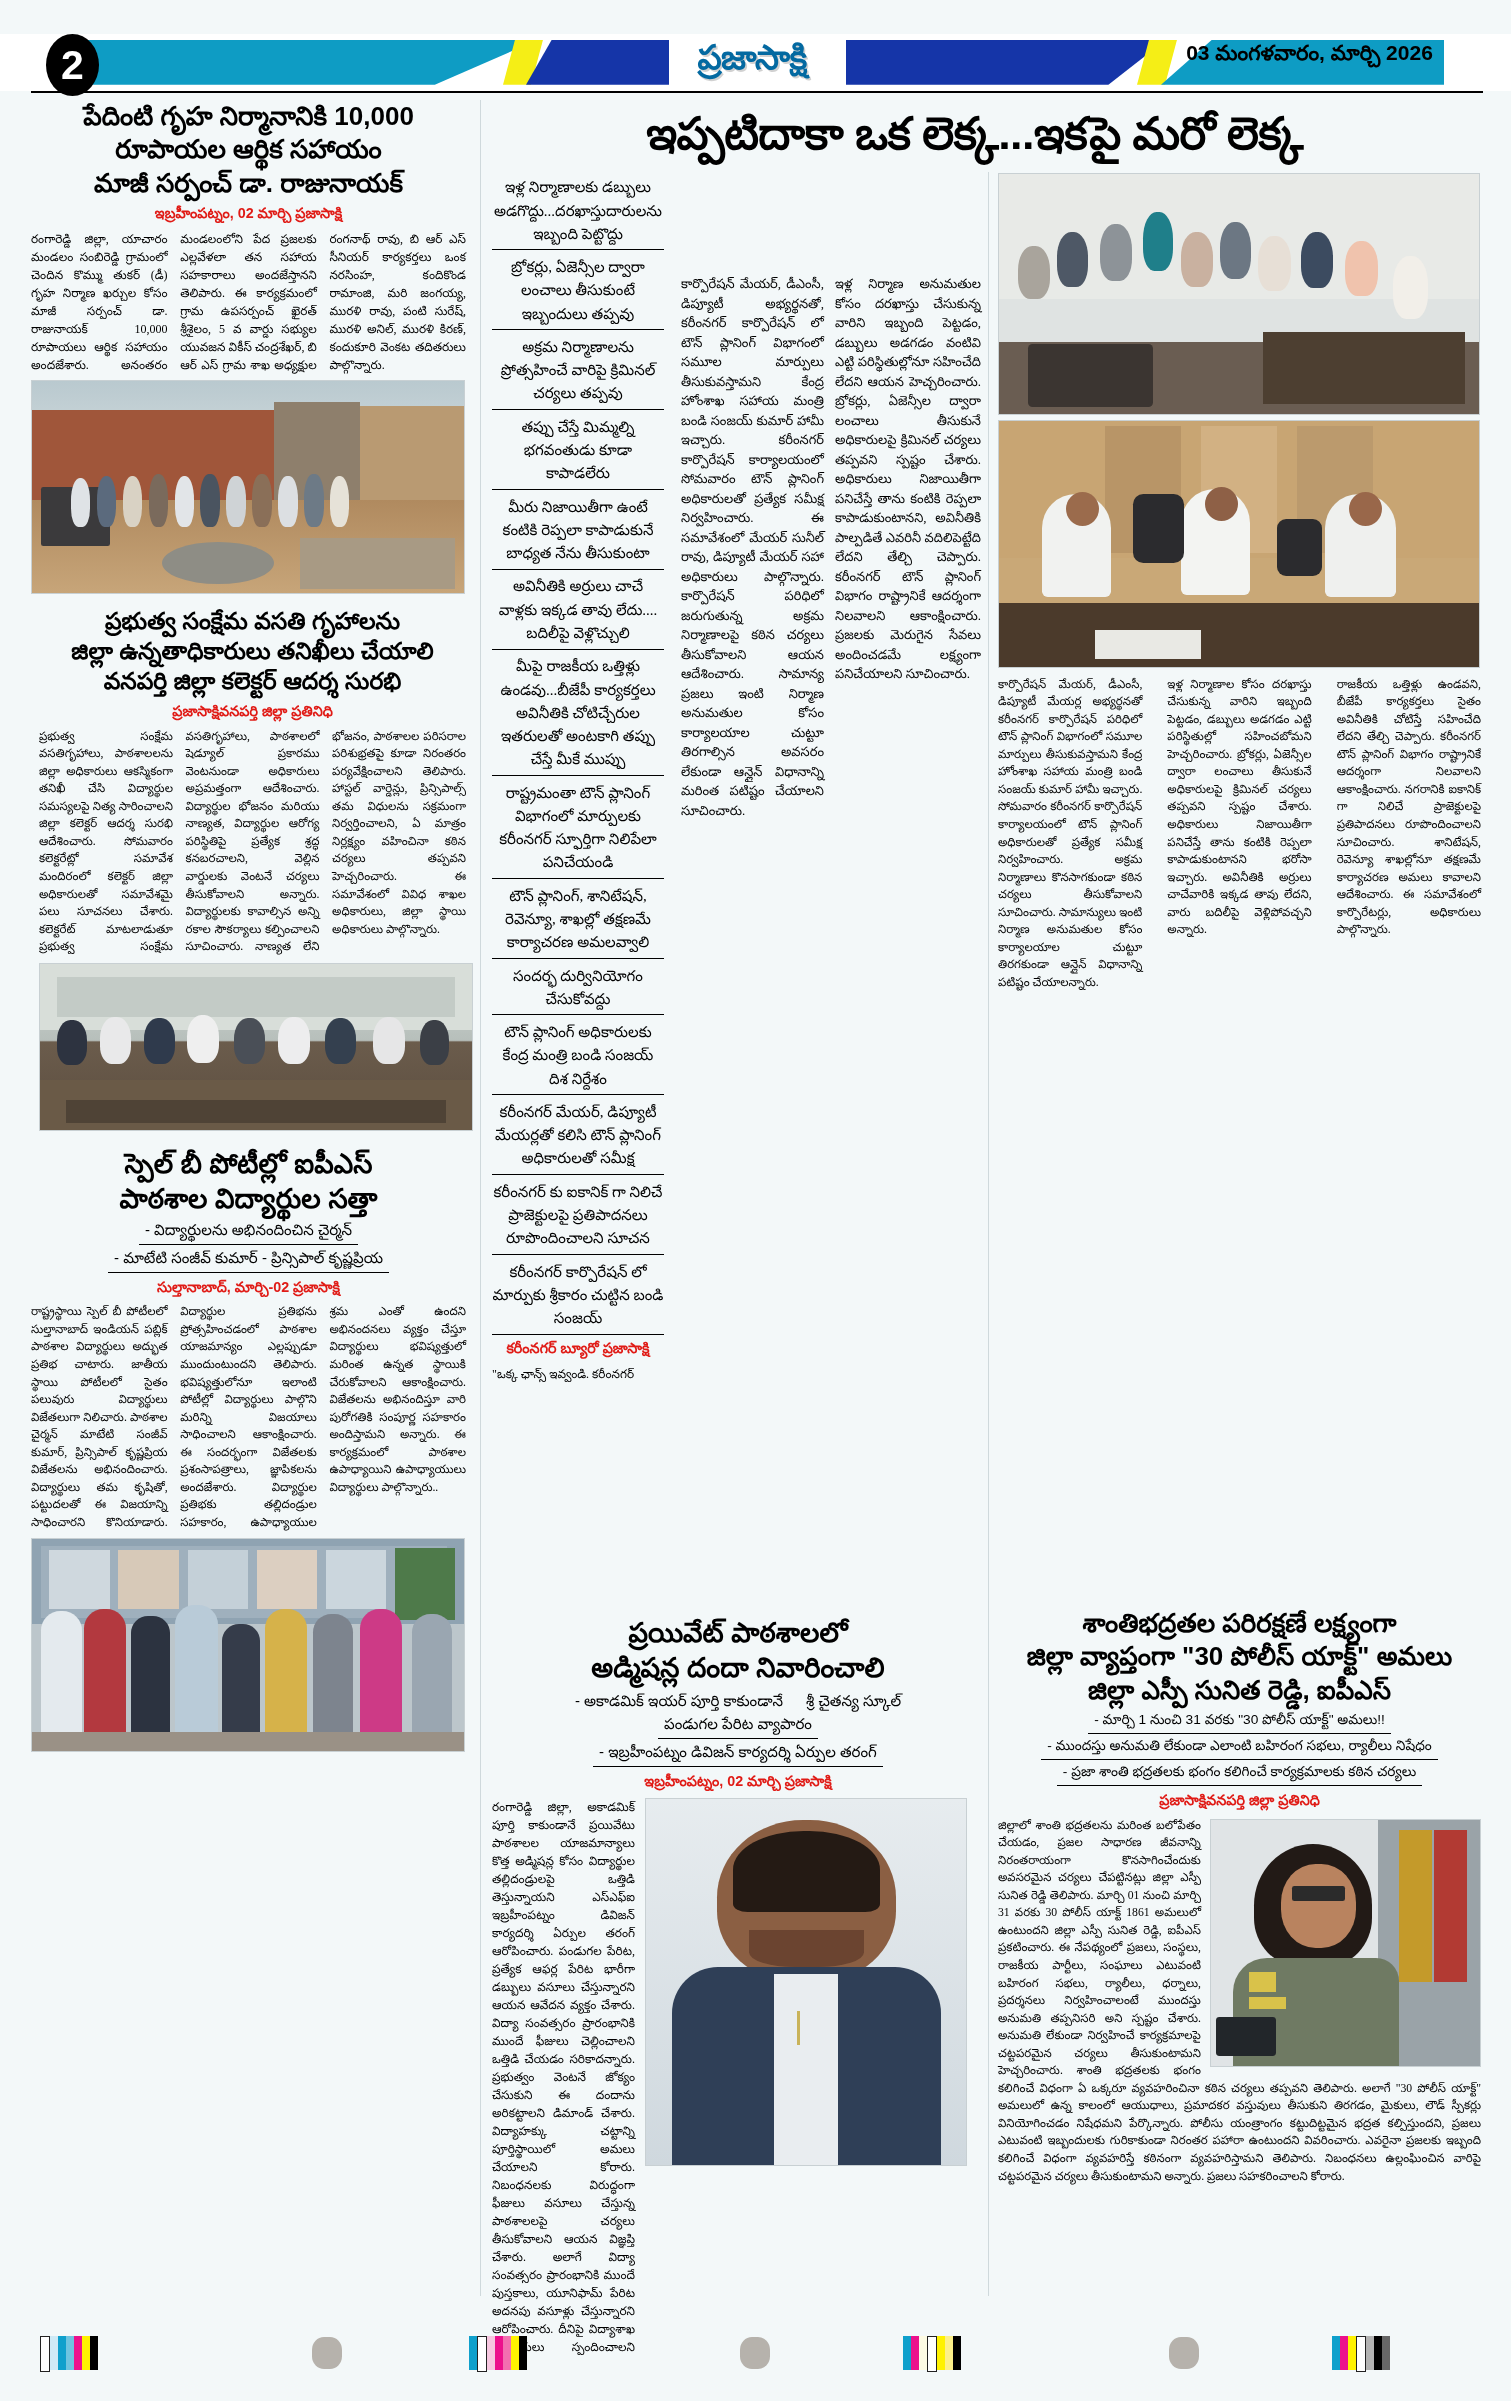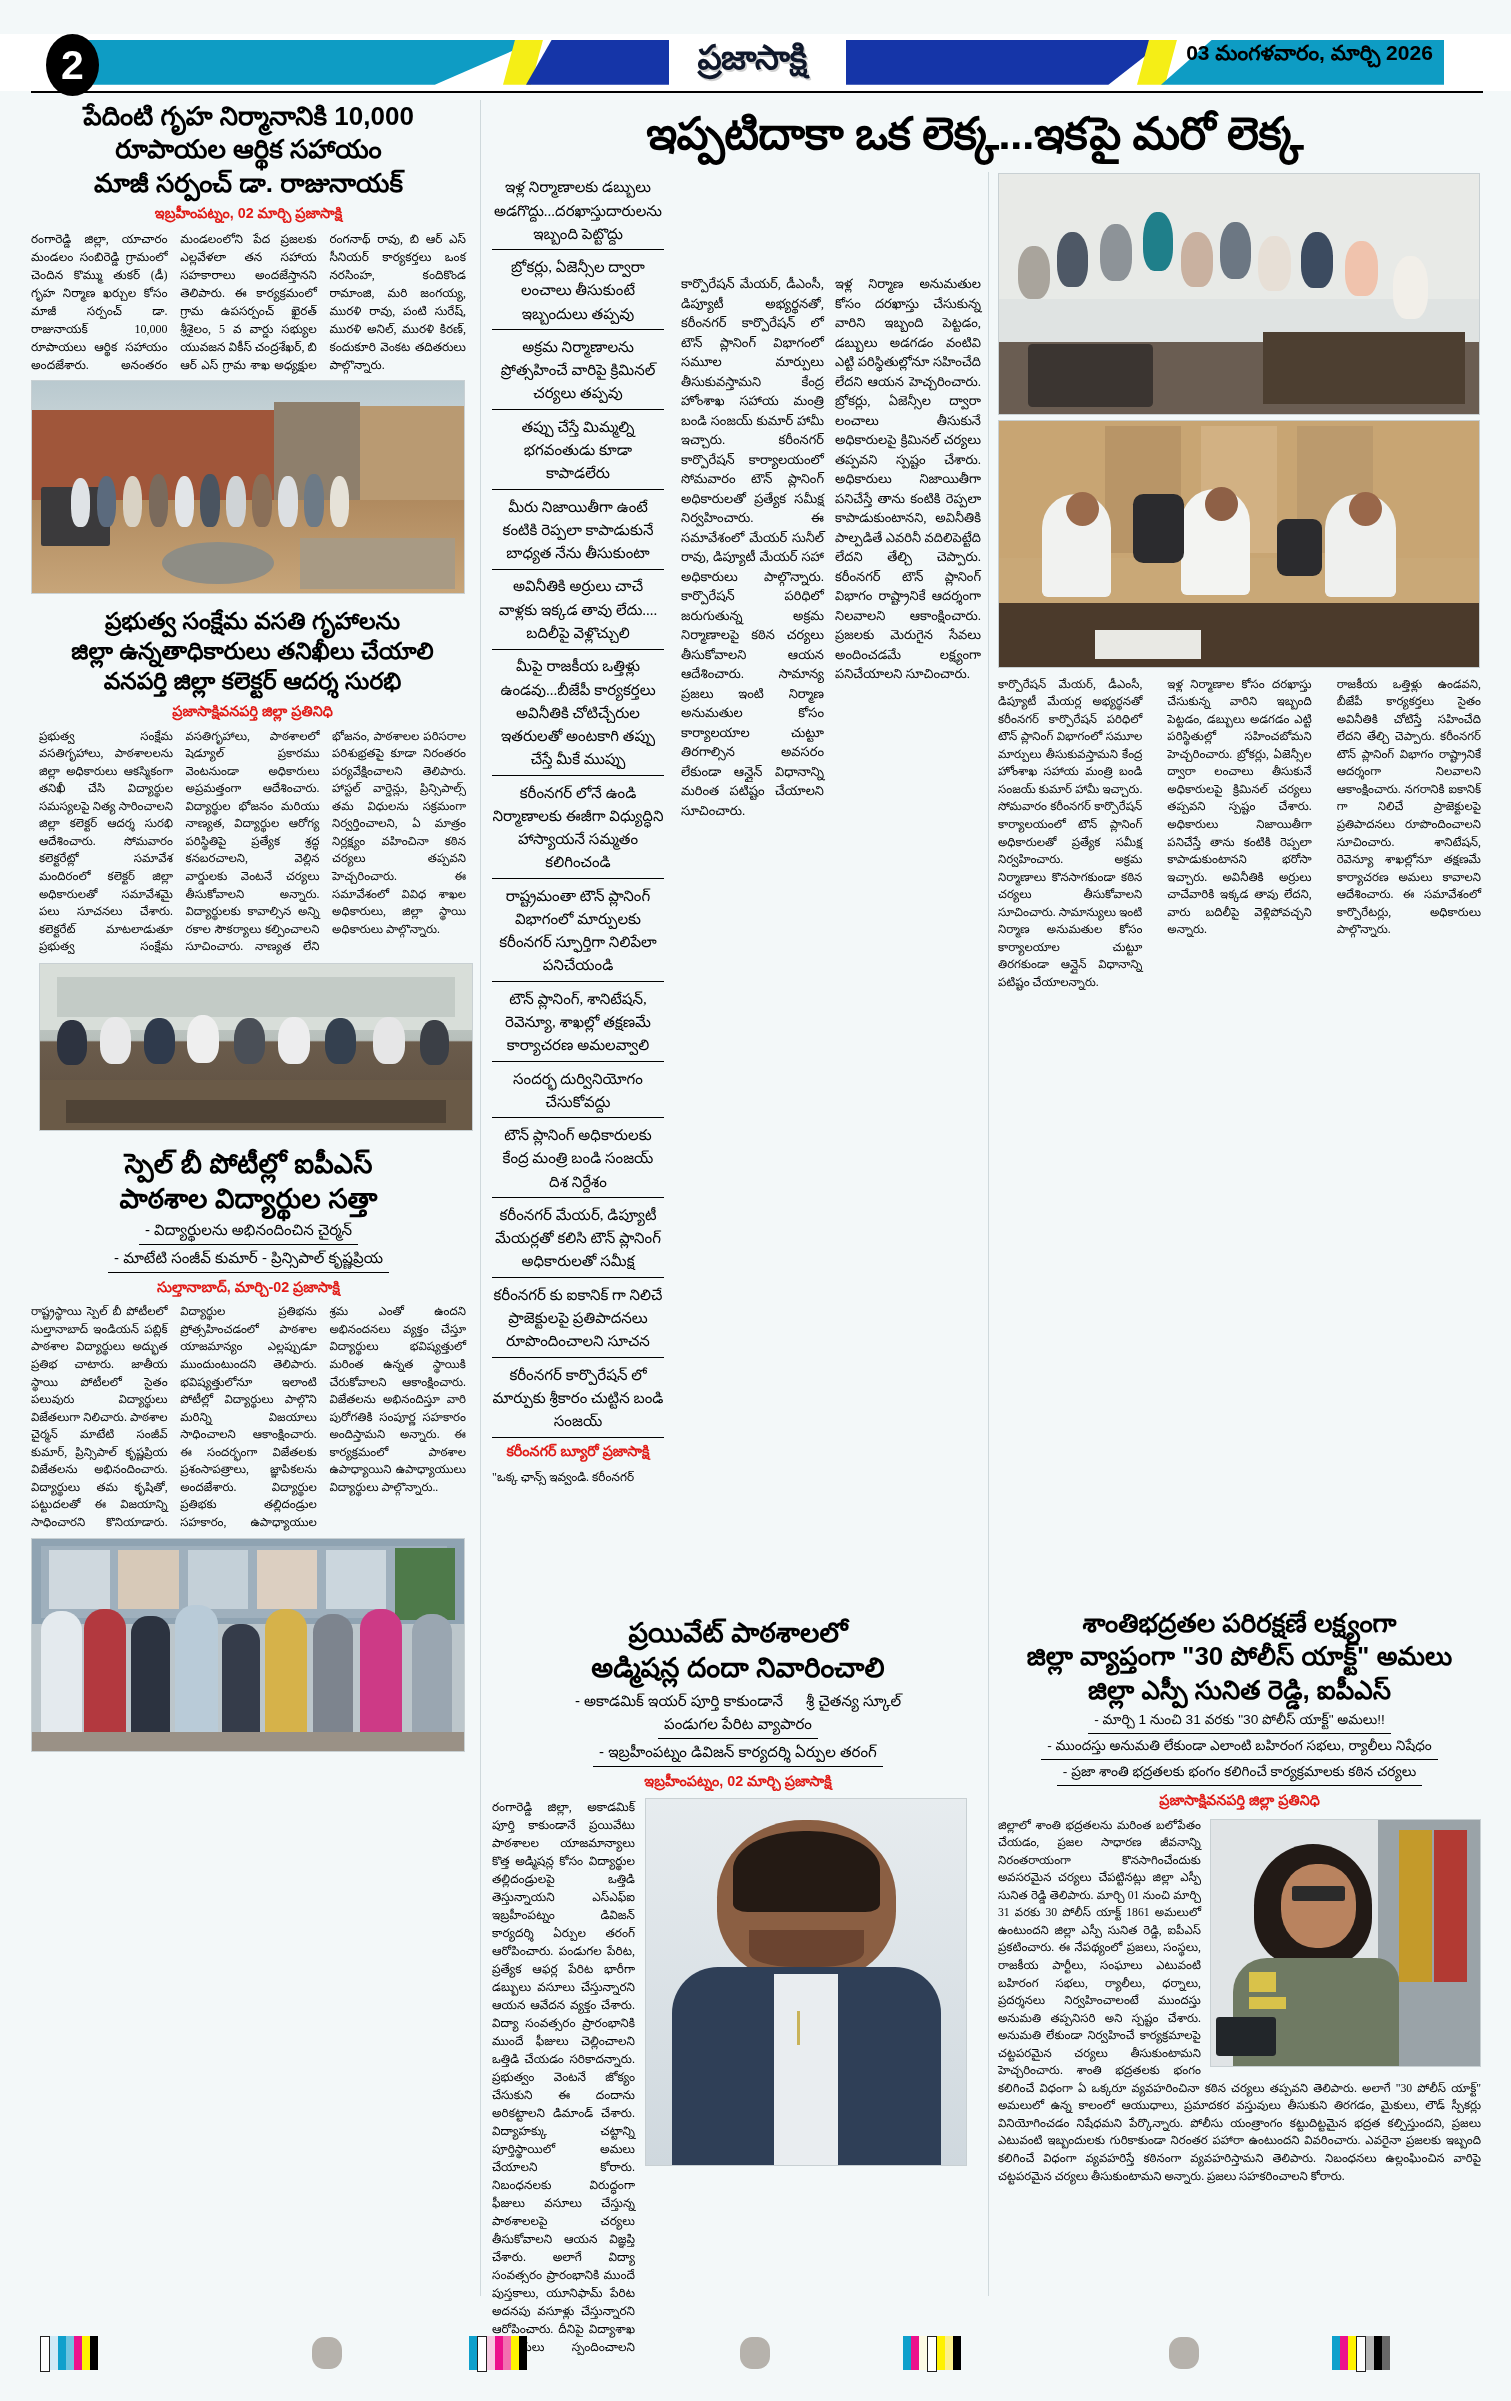--- a/index.html
+++ b/index.html
@@ -53,21 +53,21 @@
   .mh-pagenum{
     position:absolute;left:46px;top:34px;width:53px;height:62px;
     background:#000;border-radius:50%;
     color:#fff;font-size:41px;font-weight:bold;
     display:flex;align-items:center;justify-content:center;
     line-height:1;
   }
   .mh-logo{
     position:absolute;left:652px;top:30px;width:200px;height:63px;
     display:flex;align-items:center;justify-content:center;
-    color:#0f172a;font-size:34px;font-weight:bold;letter-spacing:-0.6px;
+    color:#0369a1;font-size:34px;font-weight:bold;letter-spacing:-0.6px;
     text-shadow:1.7px 1.7px 0 rgba(0,0,0,.18);
   }
   .mh-date{
     position:absolute;left:1178px;top:41px;width:263px;
     color:#000;font-size:21px;font-weight:bold;text-align:center;
   }
   .mh-rule{
     position:absolute;left:31px;top:91px;width:1452px;height:1.7px;background:#000;
   }
 
@@ -259,21 +259,20 @@
 
     <div style="margin-top:74px;">
       <div class="pullcol">
         <div class="q rule">ఇళ్ల నిర్మాణాలకు డబ్బులు అడగొద్దు...దరఖాస్తుదారులను ఇబ్బంది పెట్టొద్దు</div>
         <div class="q rule">బ్రోకర్లు, ఏజెన్సీల ద్వారా లంచాలు తీసుకుంటే ఇబ్బందులు తప్పవు</div>
         <div class="q rule">అక్రమ నిర్మాణాలను ప్రోత్సహించే వారిపై క్రిమినల్ చర్యలు తప్పవు</div>
         <div class="q rule">తప్పు చేస్తే మిమ్మల్ని భగవంతుడు కూడా కాపాడలేరు</div>
         <div class="q rule">మీరు నిజాయితీగా ఉంటే కంటికి రెప్పలా కాపాడుకునే బాధ్యత నేను తీసుకుంటా</div>
         <div class="q rule">అవినీతికి అర్రులు చాచే వాళ్లకు ఇక్కడ తావు లేదు.... బదిలీపై వెళ్లొచ్చులి</div>
         <div class="q rule">మీపై రాజకీయ ఒత్తిళ్లు ఉండవు...బీజేపీ కార్యకర్తలు అవినీతికి చోటిచ్చేరుల ఇతరులతో అంటకాగి తప్పు చేస్తే మీకే ముప్పు</div>
-        <div class="q rule">కరీంనగర్ లోనే ఉండి నిర్మాణాలకు ఈజీగా విధ్యుద్ధిని హాస్యాయనే సమ్మతం కలిగించండి</div>
         <div class="q rule">రాష్ట్రమంతా టౌన్ ప్లానింగ్ విభాగంలో మార్పులకు కరీంనగర్ స్ఫూర్తిగా నిలిపేలా పనిచేయండి</div>
         <div class="q rule">టౌన్ ప్లానింగ్, శానిటేషన్, రెవెన్యూ, శాఖల్లో తక్షణమే కార్యాచరణ అమలవ్వాలి</div>
         <div class="q rule">సందర్భ దుర్వినియోగం చేసుకోవద్దు</div>
         <div class="q rule">టౌన్ ప్లానింగ్ అధికారులకు కేంద్ర మంత్రి బండి సంజయ్ దిశ నిర్దేశం</div>
         <div class="q rule">కరీంనగర్ మేయర్, డిప్యూటీ మేయర్లతో కలిసి టౌన్ ప్లానింగ్ అధికారులతో సమీక్ష</div>
         <div class="q rule">కరీంనగర్ కు ఐకానిక్ గా నిలిచే ప్రాజెక్టులపై ప్రతిపాదనలు రూపొందించాలని సూచన</div>
         <div class="q rule">కరీంనగర్ కార్పొరేషన్ లో మార్పుకు శ్రీకారం చుట్టిన బండి సంజయ్</div>
       </div>
       <div class="byline" style="width:172px;">కరీంనగర్ బ్యూరో ప్రజాసాక్షి</div>
       <div class="body" style="width:172px;font-size:12px;">"ఒక్క ఛాన్స్ ఇవ్వండి. కరీంనగర్</div>

